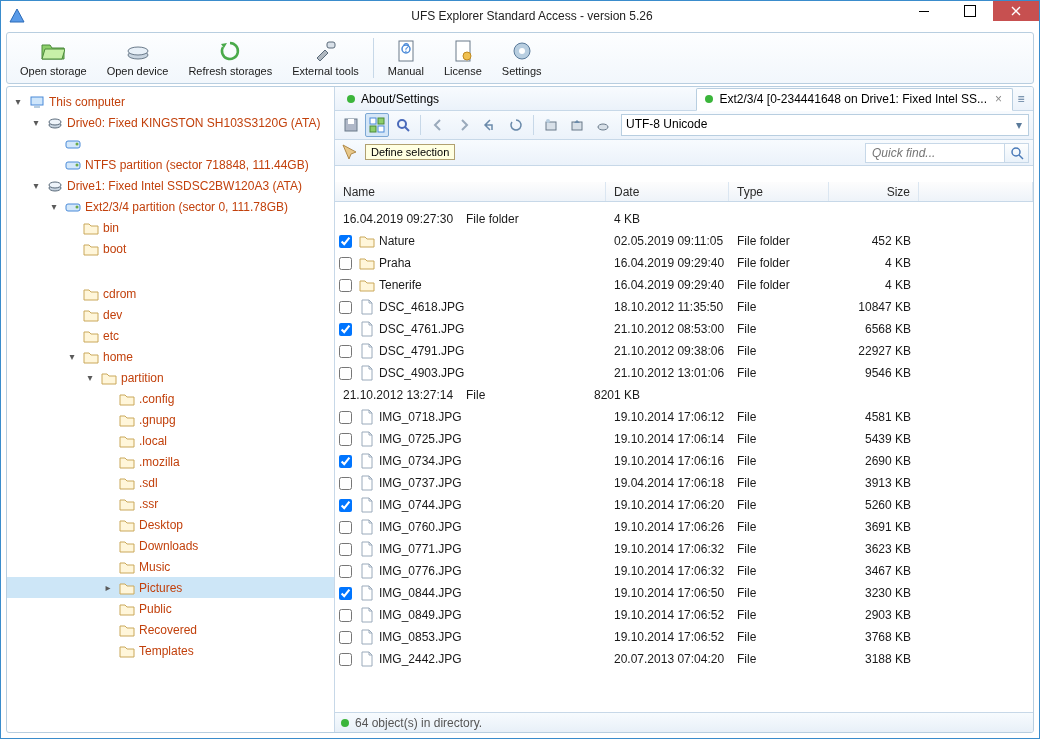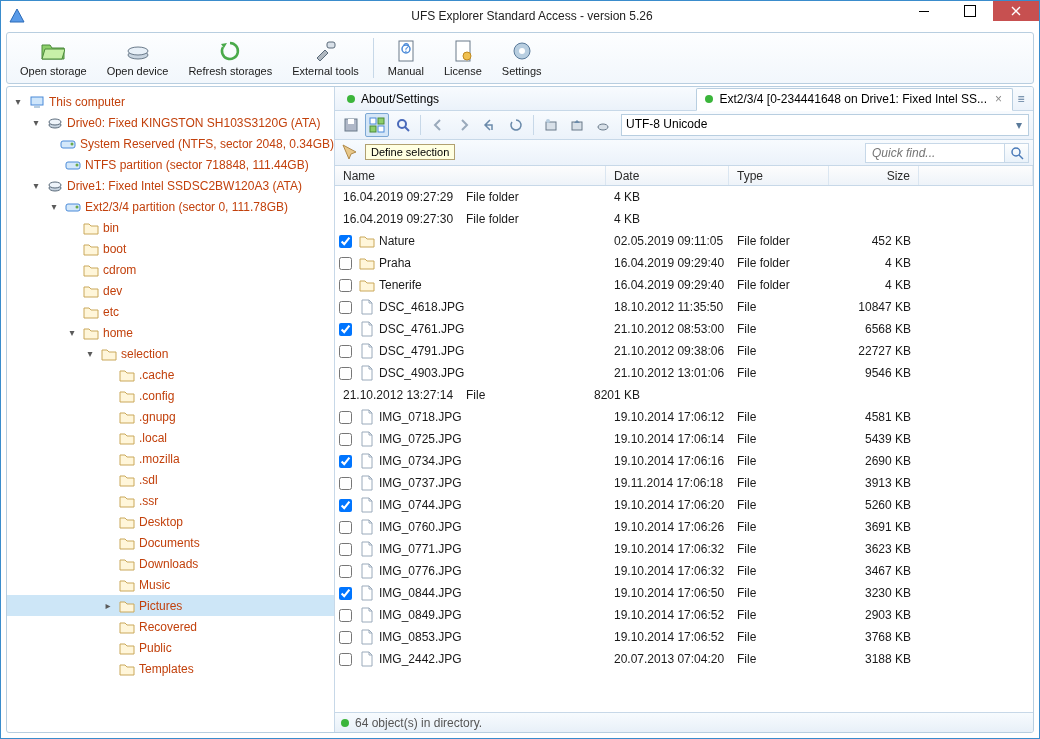--- a/index.html
+++ b/index.html
@@ -52,21 +52,21 @@
 .selbar .sel-icon { width: 22px; height: 22px; display: flex; align-items: center; justify-content: center; }
 .selbar .tooltip { position: absolute; left: 30px; top: 4px; background: #ffffe1; border: 1px solid #b0a070; padding: 1px 5px; font-size: 11px; }
 .qf { margin-left: auto; display: flex; }
 .qf input { width: 140px; height: 20px; border: 1px solid #c7d8e8; padding: 1px 6px; font-style: italic; color: #888; outline: none; }
 .qf .go { width: 24px; height: 20px; border: 1px solid #c7d8e8; border-left: none; background: linear-gradient(#fdfefe, #eaf2fa); display: flex; align-items: center; justify-content: center; cursor: pointer; }
 
 .grid { flex: 1; overflow-y: scroll; overflow-x: hidden; }
 .grid::-webkit-scrollbar { width: 17px; }
 .grid::-webkit-scrollbar-track { background: #f0f0f0; }
 .grid::-webkit-scrollbar-thumb { background: #c8c8c8; border: 1px solid #b8b8b8; }
-.ghead { display: flex; height: 20px; background: linear-gradient(#fdfdfd, #eef3f9); border-bottom: 1px solid #c7d8e8; position: sticky; top: 0; }
+.ghead { display: flex; height: 20px; background: linear-gradient(#fdfdfd, #eef3f9); border-bottom: 1px solid #c7d8e8; position: sticky; top: 16px; }
 .gh { padding: 3px 8px; border-right: 1px solid #dbe6f1; color: #2a2a2a; font-weight: normal; }
 .gh.name { width: 271px; }
 .gh.date { width: 123px; }
 .gh.type { width: 100px; }
 .gh.size { width: 90px; text-align: right; }
 .grow { display: flex; height: 22px; align-items: center; border-bottom: 0px solid #f0f0f0; }
 .gc { padding: 2px 8px; color: #1a1a1a; white-space: nowrap; overflow: hidden; }
 .gc.name { width: 271px; display: flex; align-items: center; gap: 4px; padding-left: 4px; }
 .gc.date { width: 123px; }
 .gc.type { width: 100px; }
@@ -196,21 +196,20 @@
           <span class="nlabel">Drive0: Fixed KINGSTON SH103S3120G (ATA)</span>
         </div>
         <div class="tnode" style="padding-left: 40px;">
           <span class="tog"></span>
           <span class="nicon">
             <svg width="16" height="16" viewBox="0 0 16 16">
               <rect x="1" y="5" width="14" height="7" rx="2" fill="#d4e8fa" stroke="#4a8ad8"></rect>
               <circle cx="12" cy="8" r="1.5" fill="#6aaa4a"></circle>
             </svg>
           </span>
-          <span class="nlabel">System Reserved (NTFS, sector 2048, 0.34GB)</span>
         </div>
         <div class="tnode" style="padding-left: 40px;">
           <span class="tog"></span>
           <span class="nicon">
             <svg width="16" height="16" viewBox="0 0 16 16">
               <rect x="1" y="5" width="14" height="7" rx="2" fill="#d4e8fa" stroke="#4a8ad8"></rect>
               <circle cx="12" cy="8" r="1.5" fill="#6aaa4a"></circle>
             </svg>
           </span>
           <span class="nlabel">NTFS partition (sector 718848, 111.44GB)</span>
@@ -246,21 +245,21 @@
         </div>
         <div class="tnode" style="padding-left: 58px;">
           <span class="tog"></span>
           <span class="nicon">
             <svg width="16" height="16" viewBox="0 0 16 16">
               <path d="M1 4 h5 l2 2 h7 v8 H1 Z" fill="#fff6da" stroke="#caa85a"></path>
             </svg>
           </span>
           <span class="nlabel">boot</span>
         </div>
-        <div class="tnode" style="padding-left: 58px;">
+        <div class="tnode" style="padding-left: 58px; margin-top: 24px;">
           <span class="tog"></span>
           <span class="nicon">
             <svg width="16" height="16" viewBox="0 0 16 16">
               <path d="M1 4 h5 l2 2 h7 v8 H1 Z" fill="#fff6da" stroke="#caa85a"></path>
             </svg>
           </span>
           <span class="nlabel">cdrom</span>
         </div>
         <div class="tnode" style="padding-left: 58px;">
           <span class="tog"></span>
@@ -289,30 +288,21 @@
           </span>
           <span class="nlabel">home</span>
         </div>
         <div class="tnode" style="padding-left: 76px;">
           <span class="tog">▾</span>
           <span class="nicon">
             <svg width="16" height="16" viewBox="0 0 16 16">
               <path d="M1 4 h5 l2 2 h7 v8 H1 Z" fill="#fff6da" stroke="#caa85a"></path>
             </svg>
           </span>
-          <span class="nlabel">selection</span>
-        </div>
-        <div class="tnode" style="padding-left: 94px;">
-          <span class="tog"></span>
-          <span class="nicon">
-            <svg width="16" height="16" viewBox="0 0 16 16">
-              <path d="M1 4 h5 l2 2 h7 v8 H1 Z" fill="#fff6da" stroke="#caa85a"></path>
-            </svg>
-          </span>
-          <span class="nlabel">.cache</span>
+          <span class="nlabel">partition</span>
         </div>
         <div class="tnode" style="padding-left: 94px;">
           <span class="tog"></span>
           <span class="nicon">
             <svg width="16" height="16" viewBox="0 0 16 16">
               <path d="M1 4 h5 l2 2 h7 v8 H1 Z" fill="#fff6da" stroke="#caa85a"></path>
             </svg>
           </span>
           <span class="nlabel">.config</span>
         </div>
@@ -362,29 +352,20 @@
           <span class="nlabel">.ssr</span>
         </div>
         <div class="tnode" style="padding-left: 94px;">
           <span class="tog"></span>
           <span class="nicon">
             <svg width="16" height="16" viewBox="0 0 16 16">
               <path d="M1 4 h5 l2 2 h7 v8 H1 Z" fill="#fff6da" stroke="#caa85a"></path>
             </svg>
           </span>
           <span class="nlabel">Desktop</span>
-        </div>
-        <div class="tnode" style="padding-left: 94px;">
-          <span class="tog"></span>
-          <span class="nicon">
-            <svg width="16" height="16" viewBox="0 0 16 16">
-              <path d="M1 4 h5 l2 2 h7 v8 H1 Z" fill="#fff6da" stroke="#caa85a"></path>
-            </svg>
-          </span>
-          <span class="nlabel">Documents</span>
         </div>
         <div class="tnode" style="padding-left: 94px;">
           <span class="tog"></span>
           <span class="nicon">
             <svg width="16" height="16" viewBox="0 0 16 16">
               <path d="M1 4 h5 l2 2 h7 v8 H1 Z" fill="#fff6da" stroke="#caa85a"></path>
             </svg>
           </span>
           <span class="nlabel">Downloads</span>
         </div>
@@ -406,30 +387,30 @@
           </span>
           <span class="nlabel">Pictures</span>
         </div>
         <div class="tnode" style="padding-left: 94px;">
           <span class="tog"></span>
           <span class="nicon">
             <svg width="16" height="16" viewBox="0 0 16 16">
               <path d="M1 4 h5 l2 2 h7 v8 H1 Z" fill="#fff6da" stroke="#caa85a"></path>
             </svg>
           </span>
+          <span class="nlabel">Public</span>
+        </div>
+        <div class="tnode" style="padding-left: 94px;">
+          <span class="tog"></span>
+          <span class="nicon">
+            <svg width="16" height="16" viewBox="0 0 16 16">
+              <path d="M1 4 h5 l2 2 h7 v8 H1 Z" fill="#fff6da" stroke="#caa85a"></path>
+            </svg>
+          </span>
           <span class="nlabel">Recovered</span>
-        </div>
-        <div class="tnode" style="padding-left: 94px;">
-          <span class="tog"></span>
-          <span class="nicon">
-            <svg width="16" height="16" viewBox="0 0 16 16">
-              <path d="M1 4 h5 l2 2 h7 v8 H1 Z" fill="#fff6da" stroke="#caa85a"></path>
-            </svg>
-          </span>
-          <span class="nlabel">Public</span>
         </div>
         <div class="tnode" style="padding-left: 94px;">
           <span class="tog"></span>
           <span class="nicon">
             <svg width="16" height="16" viewBox="0 0 16 16">
               <path d="M1 4 h5 l2 2 h7 v8 H1 Z" fill="#fff6da" stroke="#caa85a"></path>
             </svg>
           </span>
           <span class="nlabel">Templates</span>
         </div>
@@ -630,21 +611,21 @@
                 <span class="ficon">
                   <svg width="16" height="16" viewBox="0 0 16 16">
                     <path d="M3 1 h7 l3 3 v11 H3 Z" fill="#fff" stroke="#9aaabb"></path>
                     <path d="M10 1 v3 h3" fill="none" stroke="#9aaabb"></path>
                   </svg>
                 </span>
                 <span>DSC_4791.JPG</span>
               </div>
               <div class="gc date">21.10.2012 09:38:06</div>
               <div class="gc type">File</div>
-              <div class="gc size">22727 KB</div>
+              <div class="gc size">22927 KB</div>
             </div>
             <div class="grow">
               <div class="gc name">
                 <input type="checkbox" style="">
                 <span class="ficon">
                   <svg width="16" height="16" viewBox="0 0 16 16">
                     <path d="M3 1 h7 l3 3 v11 H3 Z" fill="#fff" stroke="#9aaabb"></path>
                     <path d="M10 1 v3 h3" fill="none" stroke="#9aaabb"></path>
                   </svg>
                 </span>
@@ -708,21 +689,21 @@
               <div class="gc name">
                 <input type="checkbox" style="">
                 <span class="ficon">
                   <svg width="16" height="16" viewBox="0 0 16 16">
                     <path d="M3 1 h7 l3 3 v11 H3 Z" fill="#fff" stroke="#9aaabb"></path>
                     <path d="M10 1 v3 h3" fill="none" stroke="#9aaabb"></path>
                   </svg>
                 </span>
                 <span>IMG_0737.JPG</span>
               </div>
-              <div class="gc date">19.11.2014 17:06:18</div>
+              <div class="gc date">19.04.2014 17:06:18</div>
               <div class="gc type">File</div>
               <div class="gc size">3913 KB</div>
             </div>
             <div class="grow">
               <div class="gc name">
                 <input type="checkbox" checked="" style="">
                 <span class="ficon">
                   <svg width="16" height="16" viewBox="0 0 16 16">
                     <path d="M3 1 h7 l3 3 v11 H3 Z" fill="#fff" stroke="#9aaabb"></path>
                     <path d="M10 1 v3 h3" fill="none" stroke="#9aaabb"></path>

